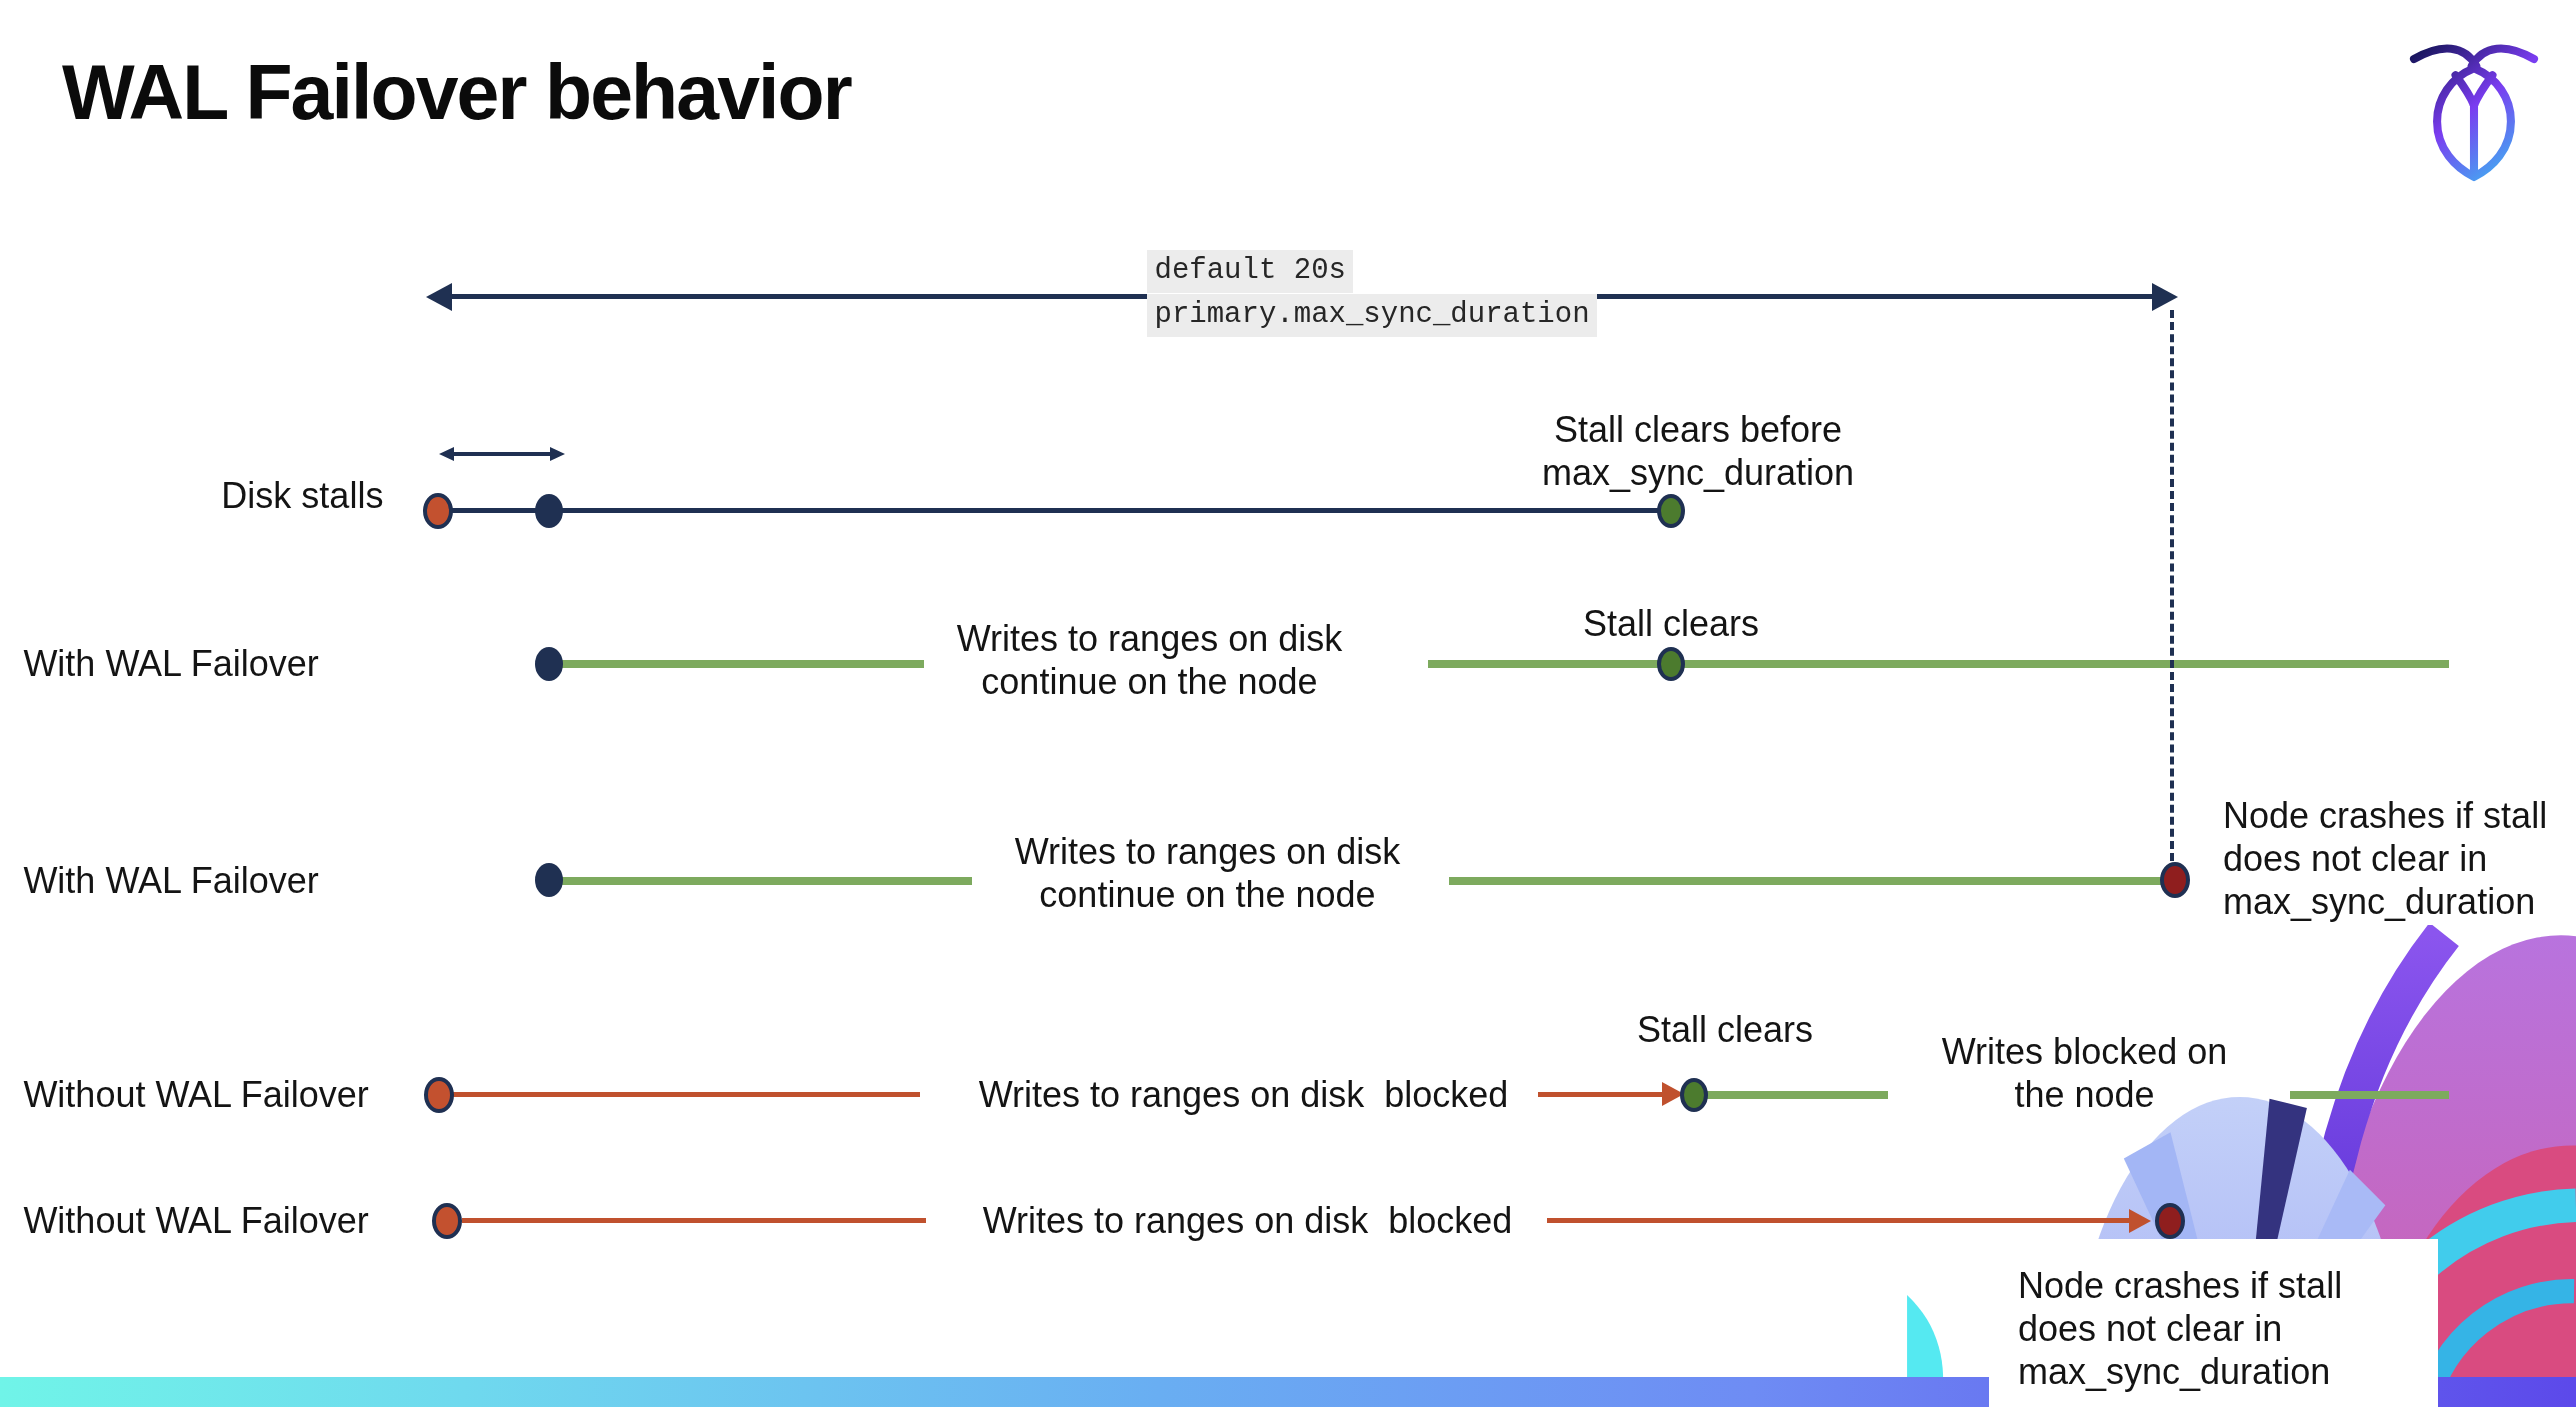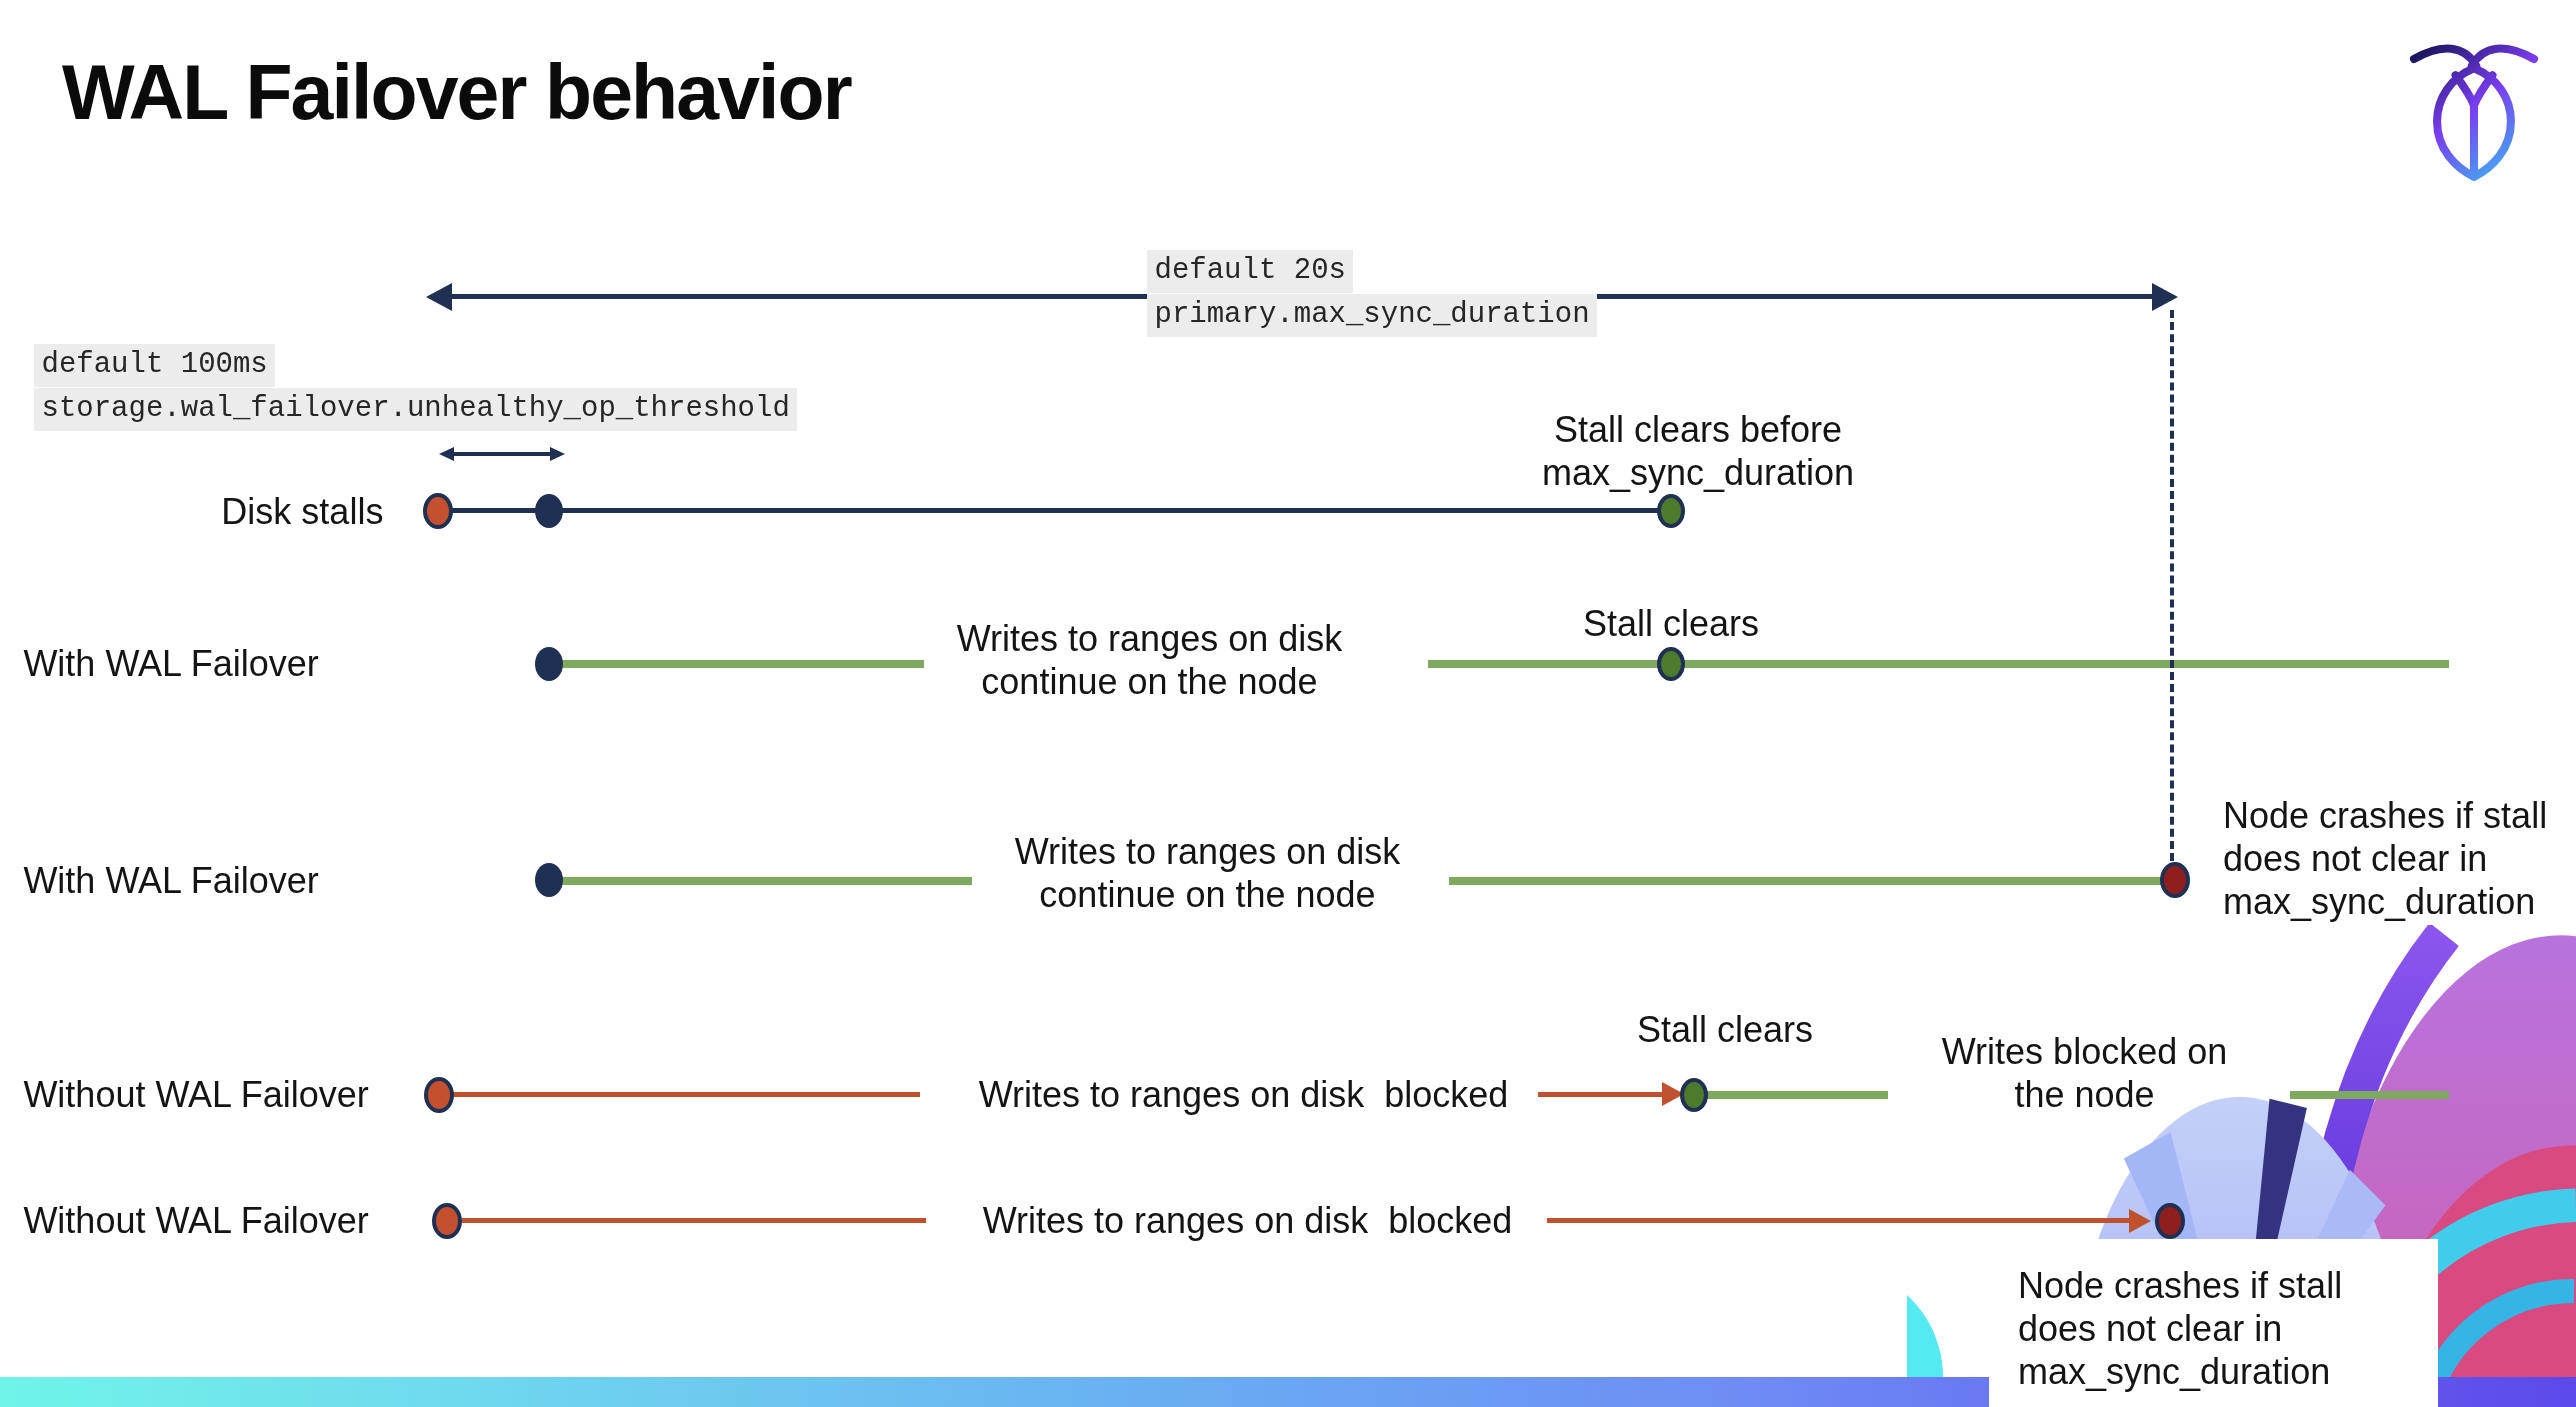--- a/index.html
+++ b/index.html
@@ -106,31 +106,27 @@
   </svg>
 
   <div class="abs hline" style="left:447px;top:294px;width:1712px;"></div>
   <div class="abs ah navy-left" style="left:426px;top:283px;"></div>
   <div class="abs ah navy-right" style="left:2152px;top:283px;"></div>
   <div class="abs code" style="left:1135px;top:250px;margin-left:12px;">
     <span>default 20s</span>
     <span>primary.max_sync_duration</span>
   </div>
 
-  <div class="abs code" style="left:34px;top:344px;">
-    <span>default 100ms</span>
-    <span>storage.wal_failover.unhealthy_op_threshold</span>
-  </div>
   <div class="abs hline" style="left:451px;top:452px;width:99px;height:3.7px;"></div>
   <div class="abs ah navy-left sm" style="left:439px;top:447px;"></div>
   <div class="abs ah navy-right sm" style="left:550px;top:447px;"></div>
 
   <div class="abs dashv" style="left:2170px;top:310px;height:551px;"></div>
 
-  <div class="abs rowlabel right t" style="left:23.4px;top:489px;width:360px;">Disk stalls</div>
+  <div class="abs rowlabel right t" style="left:23.4px;top:473px;width:360px;">Disk stalls</div>
   <div class="abs hline" style="left:438px;top:508px;width:1233px;"></div>
   <div class="abs dot red" style="left:438px;top:511px;"></div>
   <div class="abs dot navy" style="left:549px;top:511px;"></div>
   <div class="abs dot green" style="left:1671px;top:511px;"></div>
   <div class="abs t center z6" style="left:1496px;top:408px;width:404px;">Stall clears before
 max_sync_duration</div>
 
   <div class="abs rowlabel" style="left:23.4px;top:641px;">With WAL Failover</div>
   <div class="abs gline" style="left:559px;top:660px;width:365px;"></div>
   <div class="abs gline" style="left:1428px;top:660px;width:1021px;"></div>

